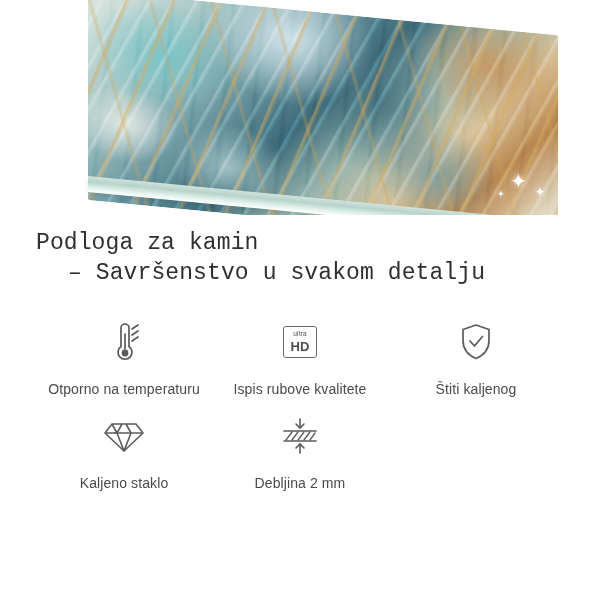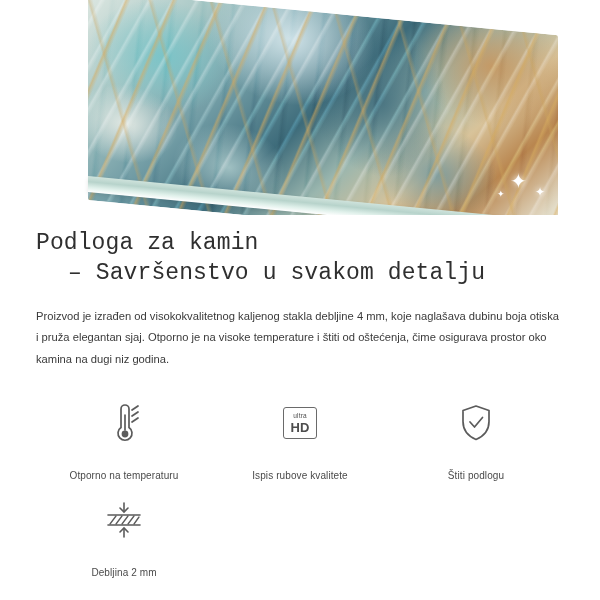--- a/index.html
+++ b/index.html
@@ -118,22 +118,22 @@
     padding: 6px 4px 4px 4px;
   }
   .feature .ic {
     height: 46px;
     display: flex;
     align-items: center;
     justify-content: center;
     color: #5b5b5b;
   }
   .feature .cap {
-    margin-top: 24px;
-    font-size: 10px;
+    margin-top: 16px;
+    font-size: 14px;
     color: #4a4a4a;
     letter-spacing: 0.1px;
   }
   .ultrahd {
     width: 34px; height: 32px;
     border: 1.6px solid #6a6a6a;
     border-radius: 3px;
     display: flex; flex-direction: column;
     align-items: center; justify-content: center;
     color: #4d4d4d;
@@ -153,21 +153,20 @@
     <span class="sparkle s1">✦</span>
     <span class="sparkle s2">✦</span>
     <span class="sparkle s3">✦</span>
   </div>
 
   <div class="content">
     <h1 class="title">
       <span>Podloga za kamin</span>
       <span class="line2">– Savršenstvo u svakom detalju</span>
     </h1>
-    <p class="desc">Proizvod je izrađen od visokokvalitetnog kaljenog stakla debljine 4 mm, koje naglašava dubinu boja otiska i pruža elegantan sjaj. Otporno je na visoke temperature i štiti od oštećenja, čime osigurava prostor oko kamina na dugi niz godina.</p>
 
     <div class="features">
 
       <div class="feature">
         <div class="ic">
           <svg width="38" height="44" viewBox="0 0 38 44" fill="none" stroke="#5b5b5b" stroke-width="1.7" stroke-linecap="round">
             <path d="M16 8a4 4 0 0 1 8 0v18.5a7 7 0 1 1-8 0z"></path>
             <line x1="20" y1="14" x2="20" y2="29"></line>
             <circle cx="20" cy="33" r="3.4" fill="#5b5b5b" stroke="none"></circle>
             <line x1="27" y1="9" x2="33" y2="5"></line>
@@ -188,23 +187,36 @@
         <div class="cap">Ispis rubove kvalitete</div>
       </div>
 
       <div class="feature">
         <div class="ic">
           <svg width="40" height="44" viewBox="0 0 40 44" fill="none" stroke="#5b5b5b" stroke-width="1.7" stroke-linejoin="round" stroke-linecap="round">
             <path d="M20 5l13 4.5v11c0 9-6 15-13 18-7-3-13-9-13-18v-11z"></path>
             <polyline points="14,21 18.5,26 26.5,16.5"></polyline>
           </svg>
         </div>
-        <div class="cap">Štiti podlogu</div>
-      </div>
-
+        <div class="cap">Štiti kaljenog</div>
+      </div>
+
+      <div class="feature">
+        <div class="ic">
+          <svg width="44" height="40" viewBox="0 0 44 40" fill="none" stroke="#5b5b5b" stroke-width="1.6" stroke-linejoin="round">
+            <path d="M10 8h24l7 9-19 18L3 17z"></path>
+            <path d="M10 8l5 9-3 0"></path>
+            <line x1="3" y1="17" x2="41" y2="17"></line>
+            <path d="M15 17l7 18 7-18"></path>
+            <path d="M15 17l5-9"></path>
+            <path d="M29 17l-5-9"></path>
+          </svg>
+        </div>
+        <div class="cap">Kaljeno staklo</div>
+      </div>
 
 
       <div class="feature">
         <div class="ic">
           <svg width="44" height="40" viewBox="0 0 44 40" fill="none" stroke="#5b5b5b" stroke-width="1.6" stroke-linecap="round">
             <line x1="22" y1="3" x2="22" y2="11"></line>
             <polyline points="18,8 22,12 26,8"></polyline>
             <line x1="6" y1="15" x2="38" y2="15"></line>
             <line x1="6" y1="25" x2="38" y2="25"></line>
             <g stroke-width="1.3">

